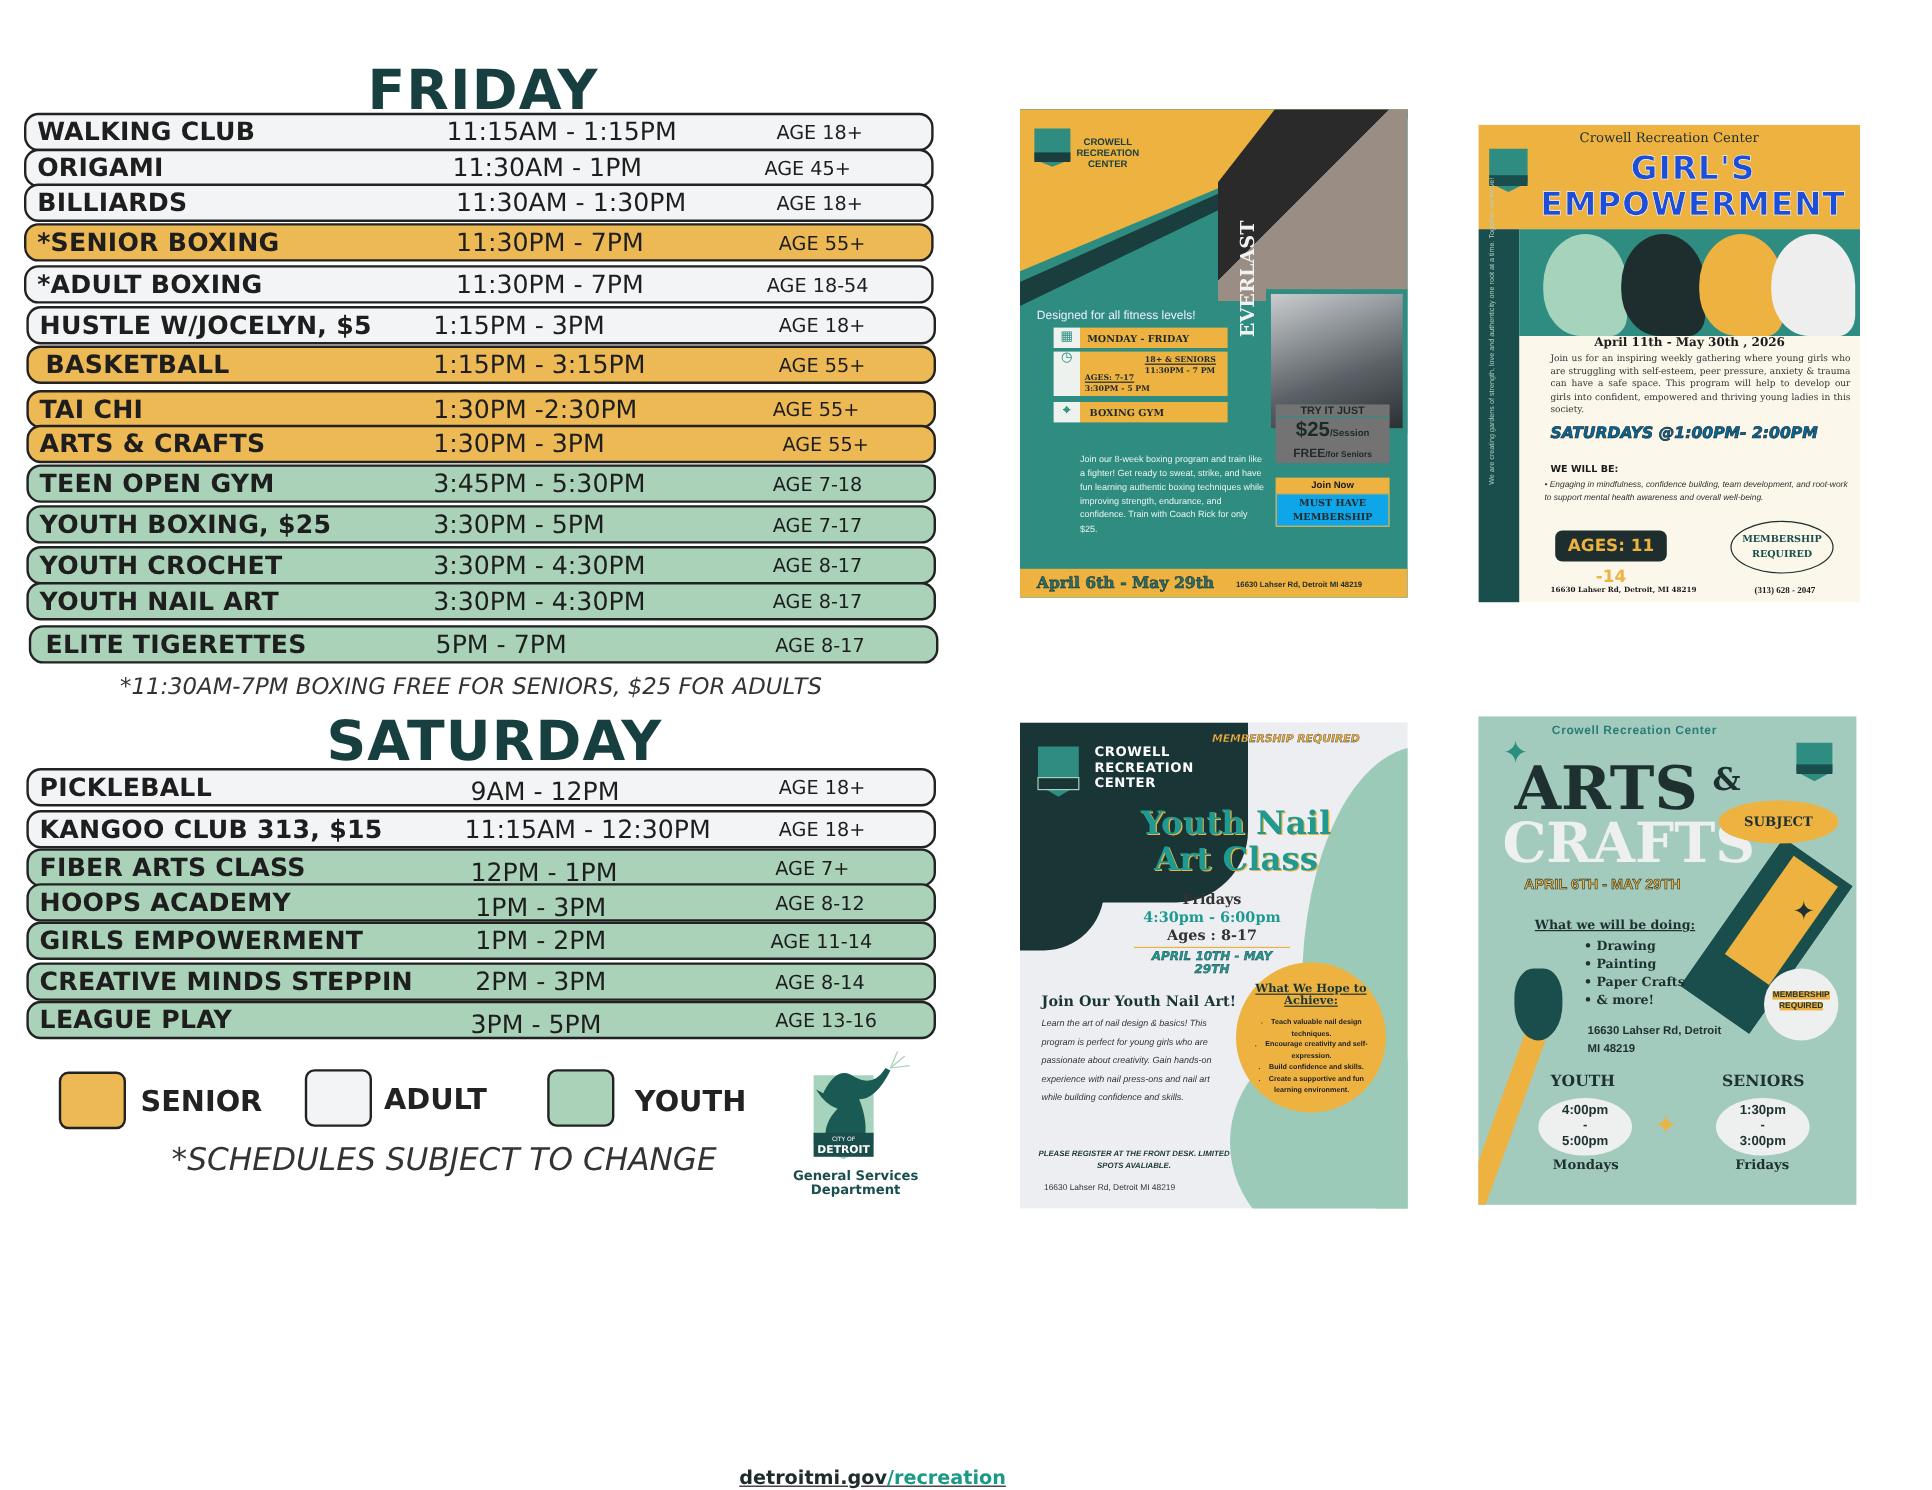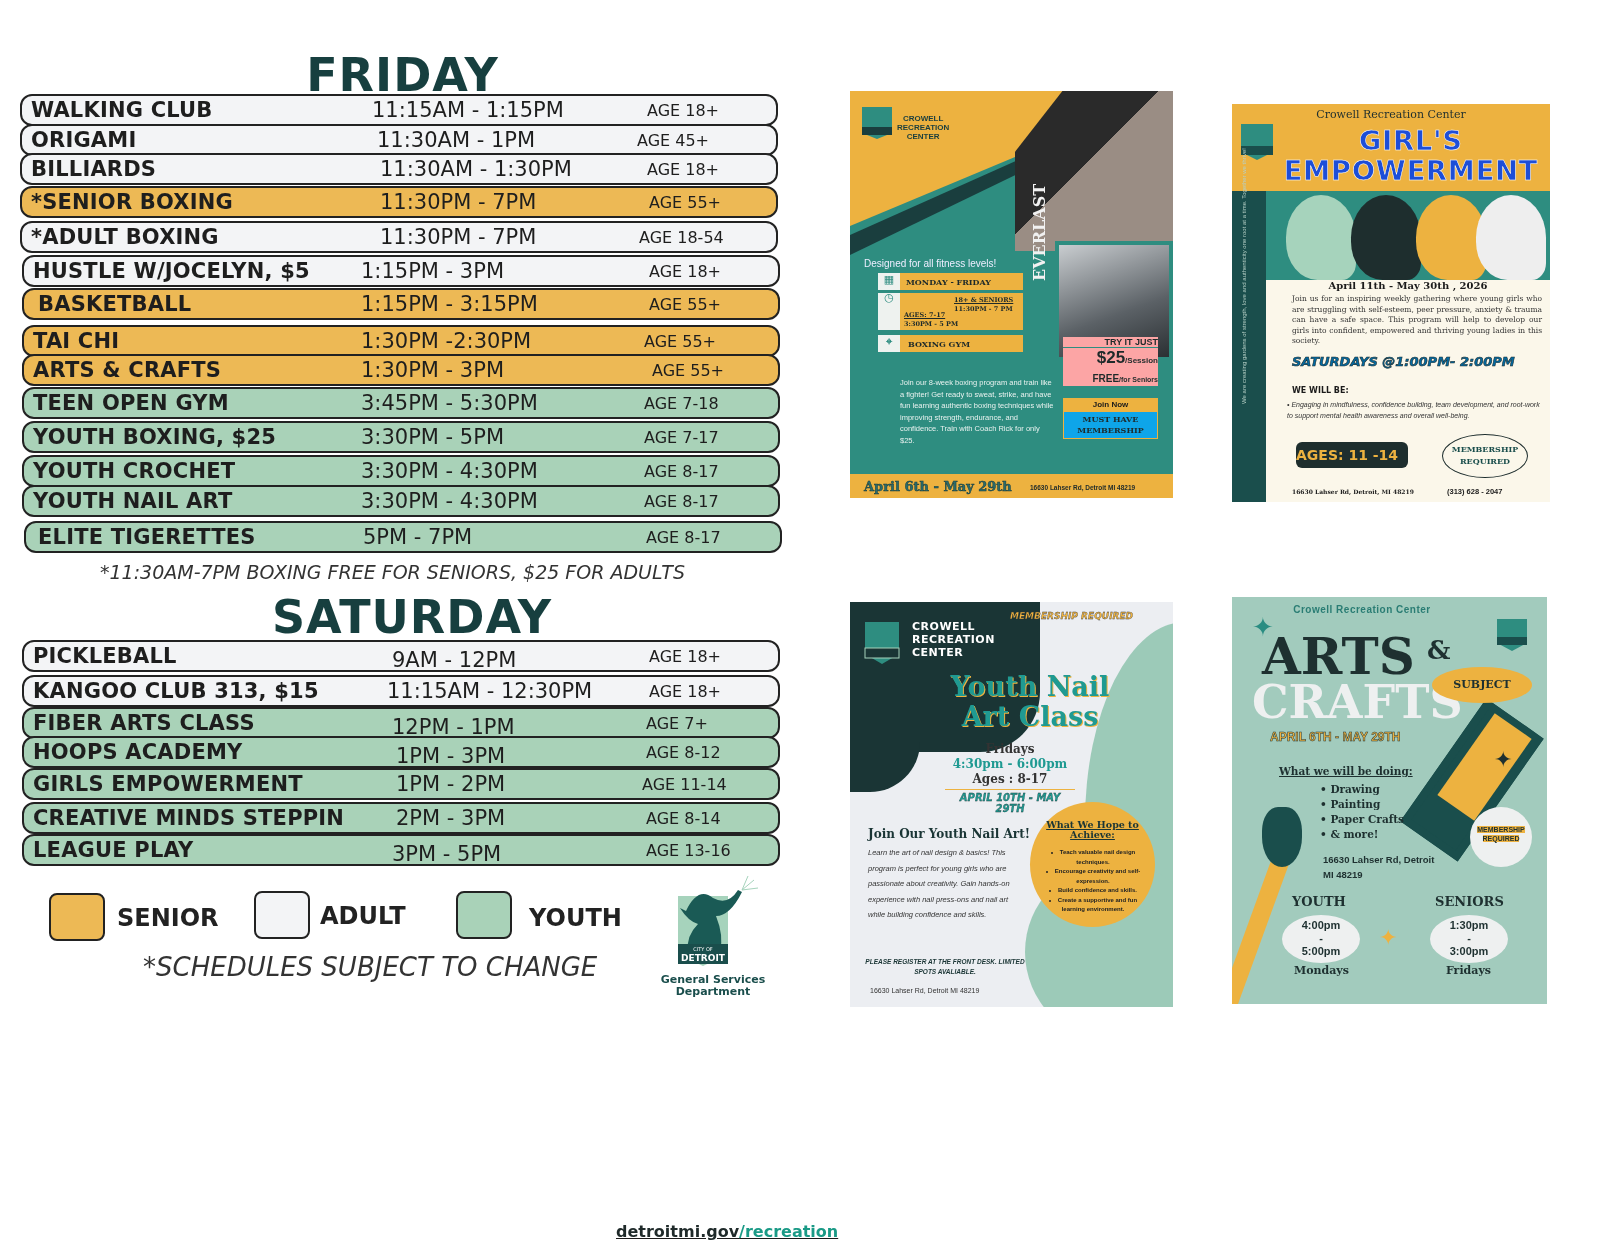--- a/index.html
+++ b/index.html
@@ -44,21 +44,21 @@
   #boxing .dark-stripe { position:absolute; left:0; top:0; width:323px; height:200px; background:#1a3e3e; clip-path: polygon(0 72%, 100% 0, 100% 4%, 0 82%); }
   #boxing .photo1 { position:absolute; left:165px; top:0; width:158px; height:160px; background: linear-gradient(135deg,#2a2a2a 0 45%, #9a8d84 45% 100%); clip-path: polygon(30% 0,100% 0,100% 100%,0 100%, 0 38%); }
   #boxing .photo2 { position:absolute; left:205px; top:150px; width:118px; height:120px; background: linear-gradient(160deg,#c9cdd0,#5b6166 60%,#2b3033); border:4px solid #2e8d80; }
   #boxing .bag-text { position:absolute; left:185px; top:110px; color:#f1f1f1; font-family:"DejaVu Serif",serif; font-weight:700; font-size:20px; transform: rotate(-90deg); transform-origin:left top; }
   #boxing .center-name { position:absolute; left:47px; top:23px; font-size:8px; font-weight:700; color:#1a3e3e; line-height:9px; text-align:center; }
   #boxing .title { position:absolute; left:10px; top:105px; color:#1a3e3e; font-family:"DejaVu Sans",sans-serif; font-weight:900; font-style:italic; font-size:28px; line-height:27px; -webkit-text-stroke: 1px #ffffff; }
   #boxing .subtitle { position:absolute; left:14px; top:167px; font-size:10px; color:#eef; }
   #boxing .info { position:absolute; left:28px; width:123px; background:#edb240; font-family:"DejaVu Serif",serif; font-size:8px; font-weight:700; color:#1e2a2a; }
   #boxing .info .ic { display:inline-block; width:22px; height:100%; background:#eef2ef; position:absolute; left:-22px; top:0; text-align:center; color:#2e8d80; font-size:11px; }
   #boxing .desc-text { position:absolute; left:50px; top:286px; width:155px; font-size:7.5px; line-height:11.5px; color:#e9f2ef; }
-  #boxing .price { position:absolute; left:213px; top:246px; width:95px; background:#fca5a5; text-align:right; color:#1e2a2a; }
+  #boxing .price { position:absolute; left:213px; top:246px; width:95px; background:#737373; text-align:center; color:#1e2a2a; }
   #boxing .price .p1 { font-size:9px; font-weight:700; border-bottom:1px solid #2e8d80; }
   #boxing .price .p2 { font-size:17px; font-weight:900; }
   #boxing .price .p3 { font-size:10px; font-weight:900; }
   #boxing .join { position:absolute; left:213px; top:307px; width:95px; text-align:center; }
   #boxing .join .j1 { background:#edb240; font-size:8px; font-weight:700; padding:2px 0; }
   #boxing .join .j2 { background:#0ea5e9; border:1px solid #edb240; color:#1e2a2a; font-family:"DejaVu Serif",serif; font-size:8px; font-weight:700; line-height:11px; padding:2px 0; }
   #boxing .bottom-bar { position:absolute; left:0; bottom:0; width:323px; height:24px; background:#edb240; }
   #boxing .dates { position:absolute; left:14px; bottom:4px; font-family:"DejaVu Serif",serif; font-weight:900; font-size:13px; color:#2b6b6a; -webkit-text-stroke: 0.5px #1a3e3e; }
   #boxing .addr { position:absolute; left:180px; bottom:7px; font-size:6.5px; font-weight:700; color:#1e2a2a; }
 
@@ -69,24 +69,24 @@
   #girls .title { position:absolute; left:40px; width:278px; top:22px; text-align:center; font-family:"DejaVu Sans",sans-serif; font-weight:900; font-size:27px; line-height:30px; color:#1d4ed8; letter-spacing:1px; -webkit-text-stroke:0.5px #fff; }
   #girls .side { position:absolute; left:0; top:87px; width:34px; height:311px; background:#1a4e4c; }
   #girls .side-text { position:absolute; left:8px; top:300px; width:260px; font-size:6px; color:#b6d0c6; transform: rotate(-90deg); transform-origin:left top; line-height:9px; }
   #girls .heads { position:absolute; left:34px; top:87px; width:284px; height:89px; background:#2e8d80; }
   #girls .head { position:absolute; bottom:0; width:70px; height:85px; border-radius: 50% 50% 20% 45%; }
   #girls .date { position:absolute; left:34px; width:284px; top:176px; text-align:center; font-family:"DejaVu Serif",serif; font-weight:700; font-size:10px; }
   #girls .body { position:absolute; left:60px; width:250px; top:190px; font-family:"DejaVu Serif",serif; font-size:7.5px; line-height:10.5px; color:#333; text-align:justify; }
   #girls .sat { position:absolute; left:60px; top:250px; font-family:"DejaVu Sans",sans-serif; font-weight:900; font-style:italic; font-size:13px; color:#0369a1; -webkit-text-stroke:0.6px #1e2e2e; }
   #girls .wb { position:absolute; left:60px; top:282px; font-size:8px; font-weight:700; }
   #girls .wb-item { position:absolute; left:55px; top:296px; width:255px; font-size:7px; font-style:italic; line-height:10.5px; color:#333; }
-  #girls .ages { position:absolute; left:64px; top:338px; width:112px; height:26px; background:#1e2e2e; border-radius:6px; color:#edb240; font-size:14px; font-weight:900; line-height:26px; }
+  #girls .ages { position:absolute; left:64px; top:338px; width:93px; height:26px; background:#1e2e2e; border-radius:6px; color:#edb240; font-size:14px; font-weight:900; text-align:center; line-height:26px; }
   #girls .member { position:absolute; left:210px; top:330px; width:86px; height:44px; border:1.5px solid #1e2e2e; border-radius:50%; text-align:center; font-family:"DejaVu Serif",serif; font-weight:700; font-size:8px; line-height:12px; padding-top:8px; color:#1a4e4c; }
   #girls .addr { position:absolute; left:60px; top:384px; font-family:"DejaVu Serif",serif; font-weight:700; font-size:6px; }
-  #girls .phone { position:absolute; left:215px; top:383px; font-family:Liberation Sans, sans-serif; font-weight:700; font-size:7.5px; }
+  #girls .phone { position:absolute; left:230px; top:383px; font-family:Liberation Serif, serif; font-weight:700; font-size:7.5px; }
 
   
   #nails { left: 850px; top: 602px; width: 323px; height: 405px; background: #eceef2; }
   #nails .dark { position:absolute; left:0; top:0; width:190px; height:150px; background:#1a3535; border-radius: 0 0 60px 0; }
   #nails .dark2 { position:absolute; left:0; top:130px; width:70px; height:60px; background:#1a3535; border-radius:0 0 50px 0; }
   #nails .mint { position:absolute; left:235px; top:20px; width:200px; height:400px; background:#9ccab8; border-radius:50%; }
   #nails .mint2 { position:absolute; left:175px; top:260px; width:180px; height:180px; background:#9ccab8; border-radius:50%; }
   #nails .center-name { position:absolute; left:62px; top:18px; color:#fff; font-size:11px; font-weight:700; line-height:13px; letter-spacing:0.5px; }
   #nails .member-req { position:absolute; left:160px; top:9px; font-size:9px; font-weight:900; font-style:italic; color:#edb240; -webkit-text-stroke:0.3px #333; }
   #nails .title { position:absolute; left:65px; width:230px; top:70px; font-family:"DejaVu Serif",serif; font-weight:700; font-size:27px; line-height:30px; color:#1f9a92; text-align:center; text-shadow:1px 1px 0 #edb240; }

